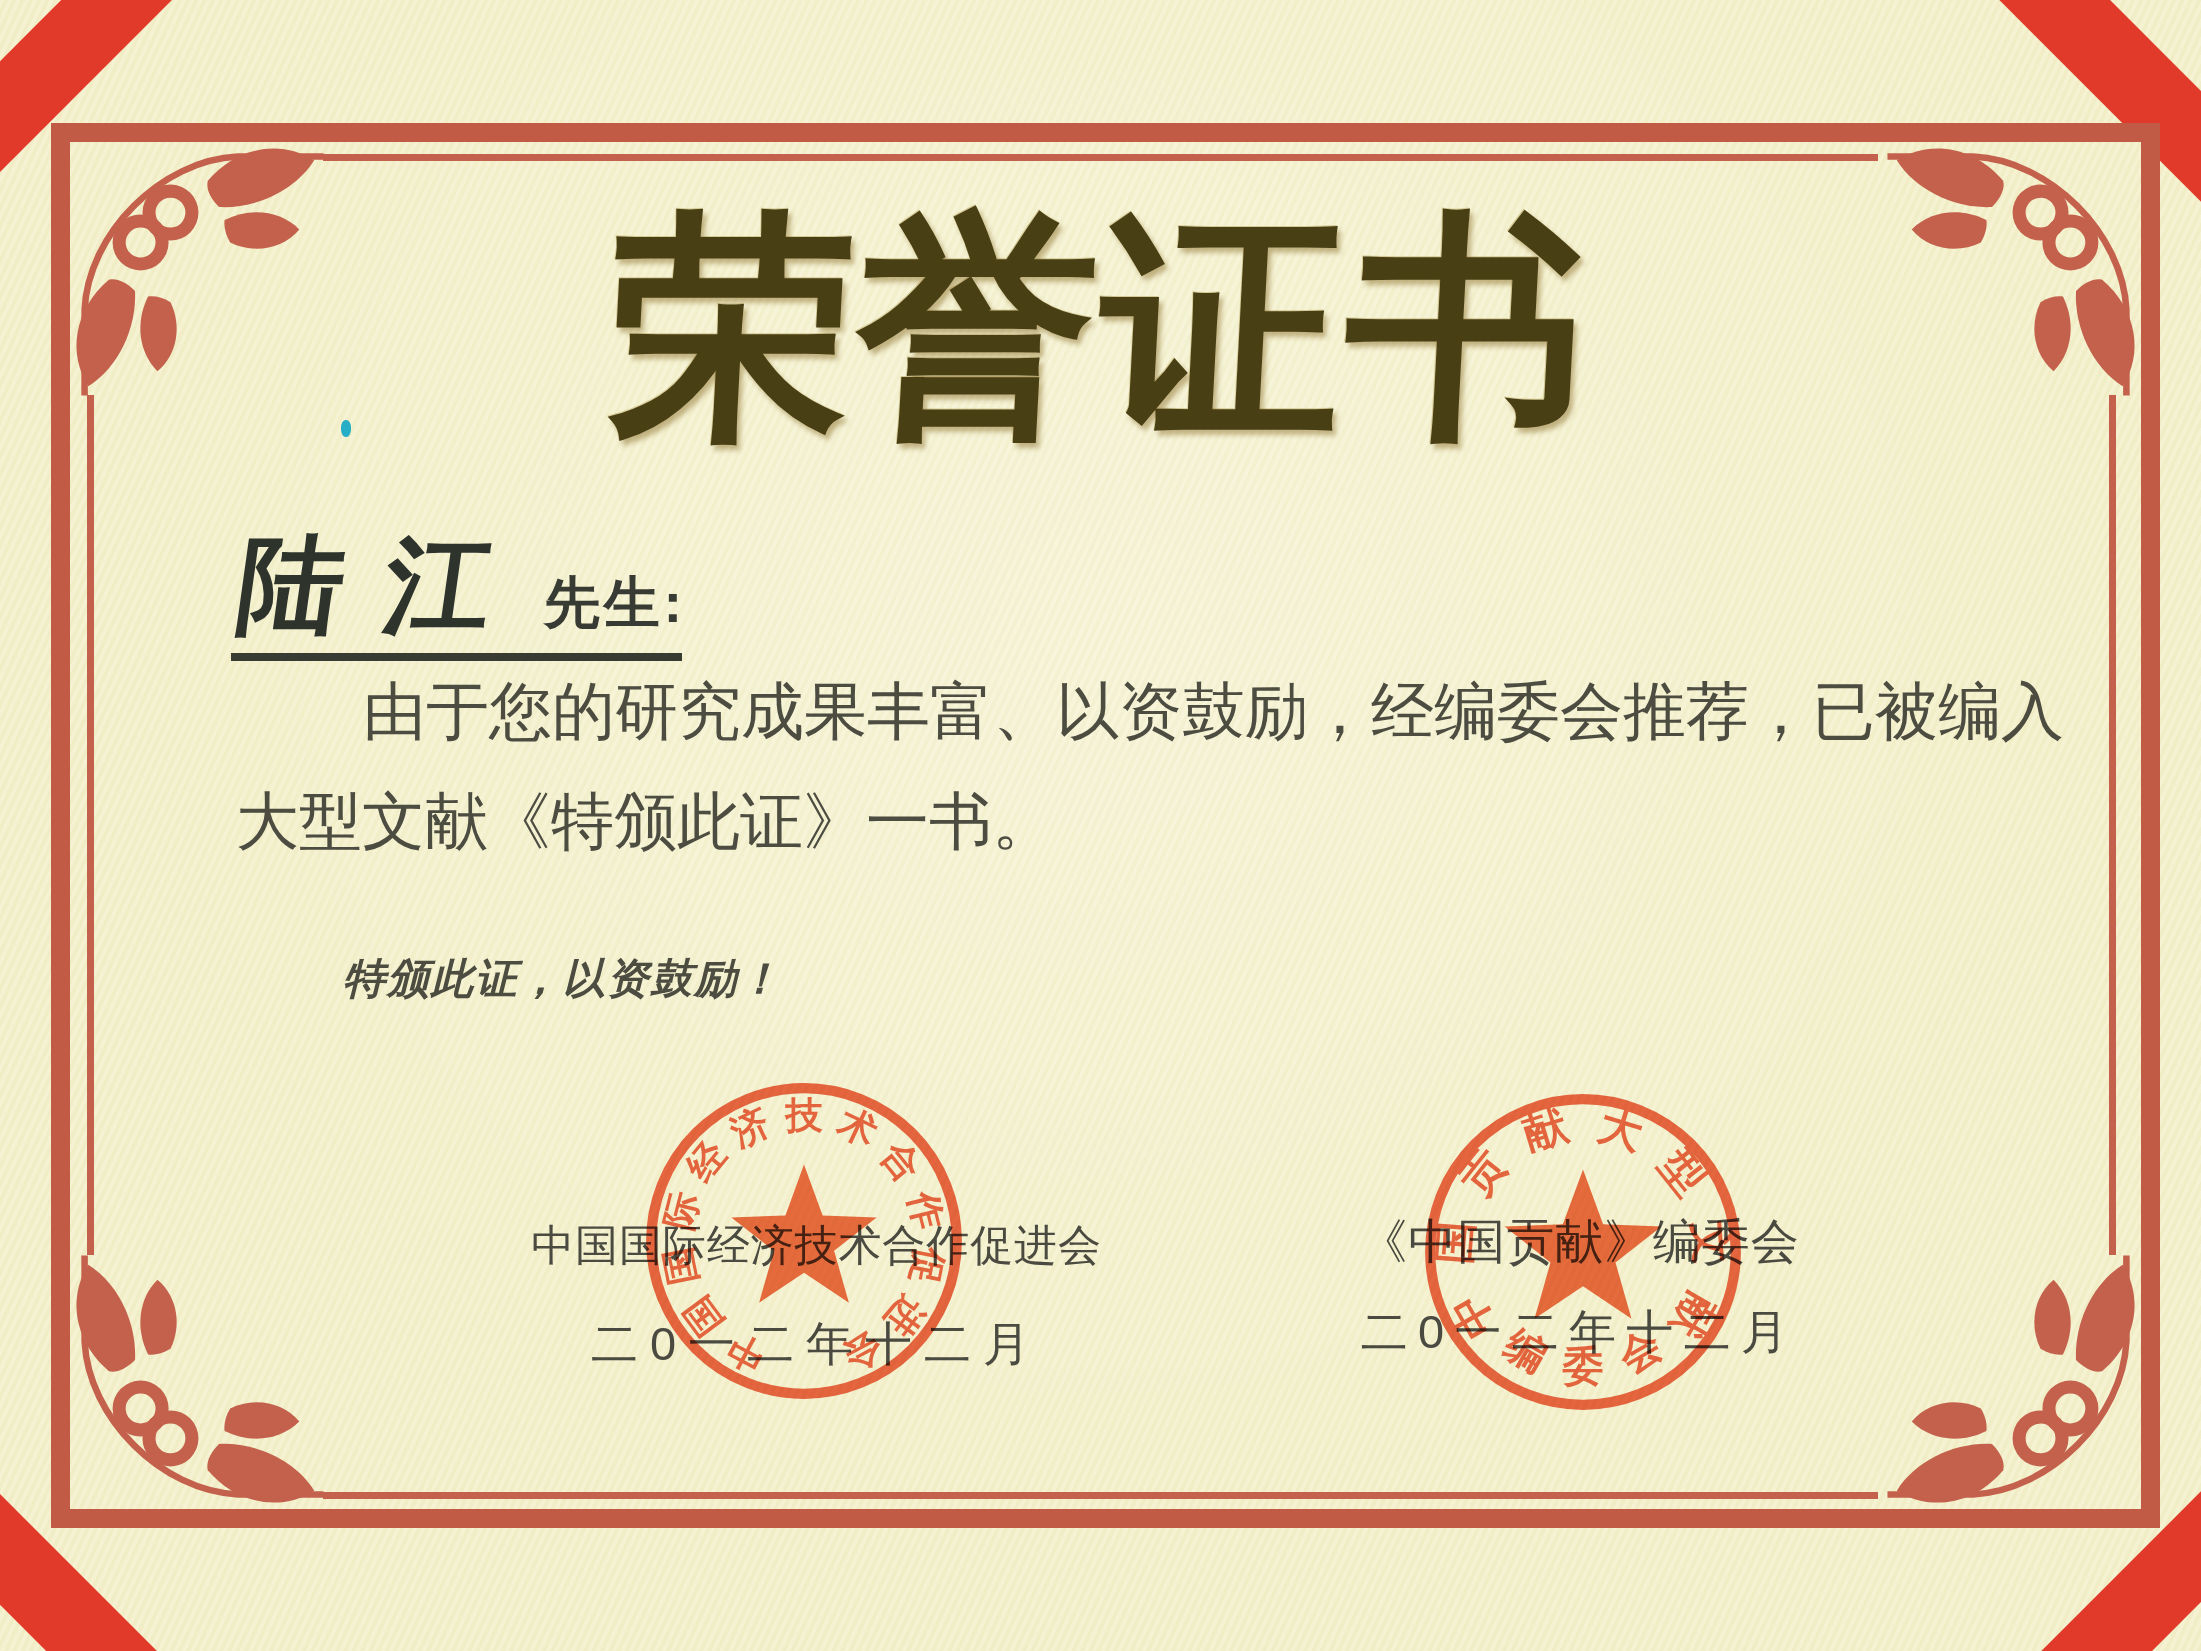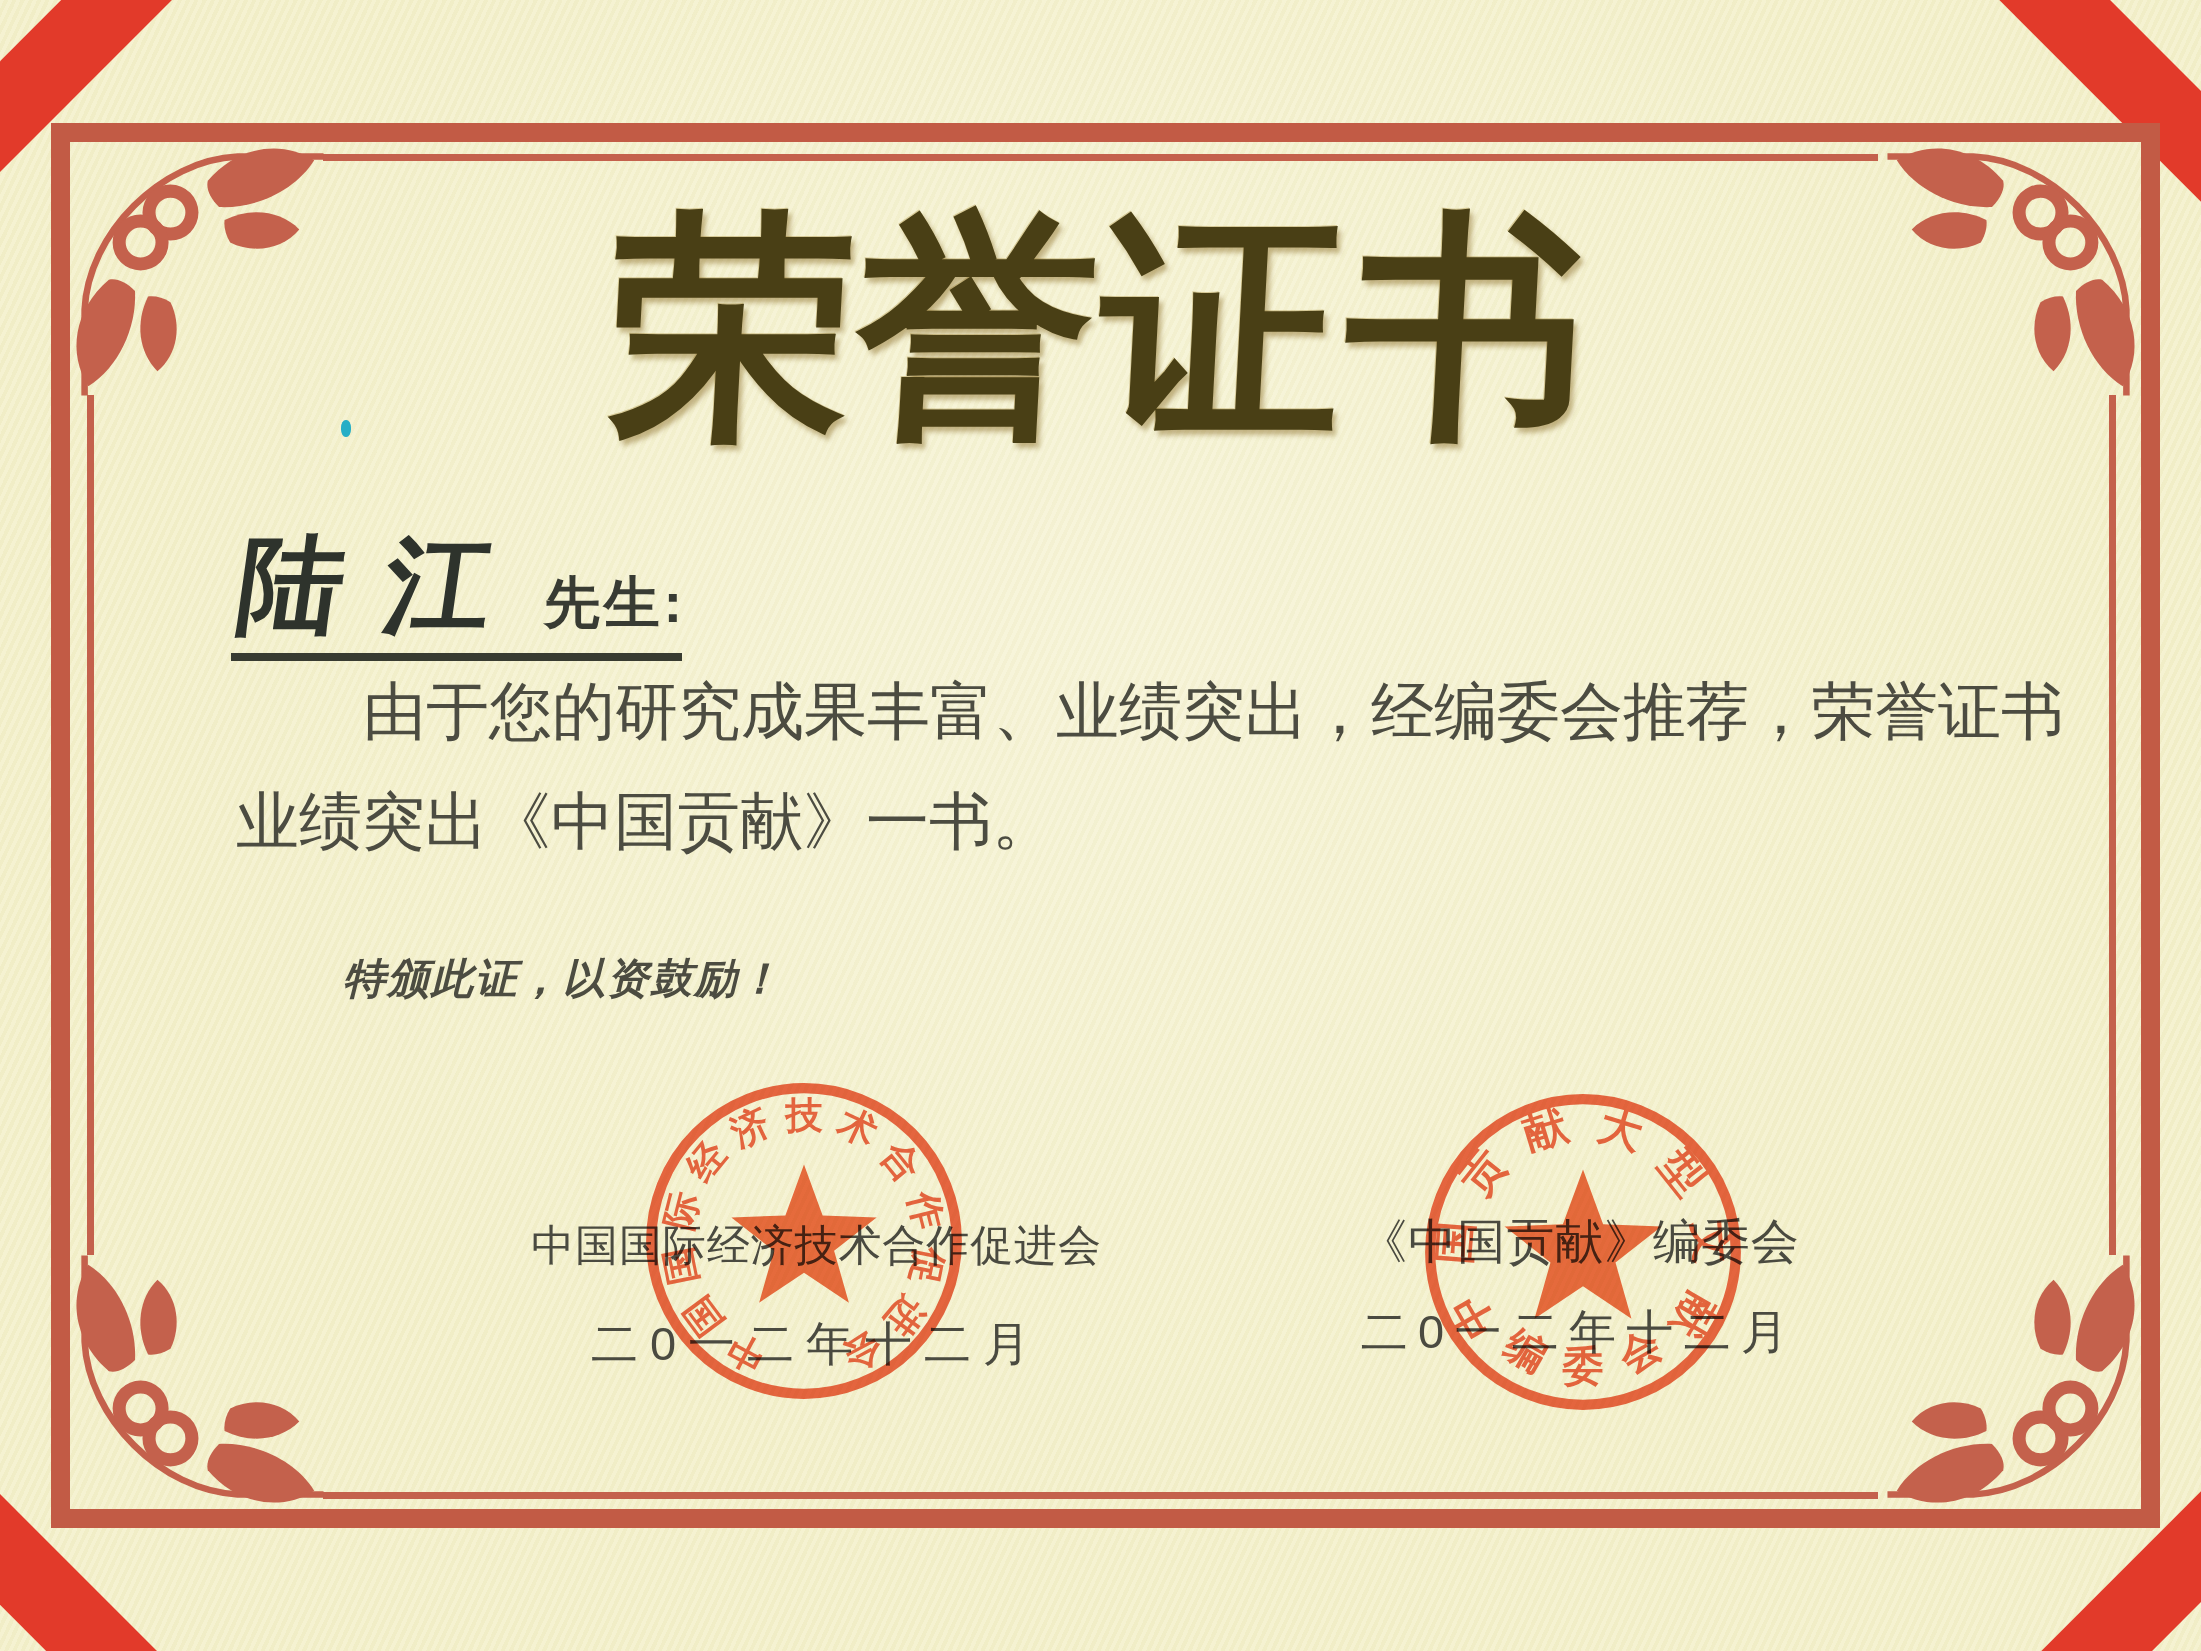--- a/index.html
+++ b/index.html
@@ -138,22 +138,22 @@
 
   <div id="title" class="abs">荣誉证书</div>
 
   <div id="name-row" class="abs">
     <span id="recipient-name">陆 江</span>
     <span id="honorific">先生:</span>
   </div>
   <div id="name-underline" class="abs"></div>
 
   <div id="body-text" class="abs">
-    <div id="body-line-1">由于您的研究成果丰富、业绩突出，经编委会推荐，荣誉证书</div>
-    <div id="body-line-2">业绩突出《中国贡献》一书。</div>
+    <div id="body-line-1">由于您的研究成果丰富、以资鼓励，经编委会推荐，已被编入</div>
+    <div id="body-line-2">大型文献《特颁此证》一书。</div>
   </div>
 
   <div id="closing-line" class="abs">特颁此证，以资鼓励！</div>
 
   <div id="sig-left-org" class="abs sig">中国国际经济技术合作促进会</div>
   <div id="sig-left-date" class="abs sig">二0一二年十二月</div>
   <div id="sig-right-org" class="abs sig">《中国贡献》编委会</div>
   <div id="sig-right-date" class="abs sig">二0一二年十二月</div>
 
   <svg id="seal-left" class="abs seal" viewBox="0 0 380 380" xmlns="http://www.w3.org/2000/svg">

